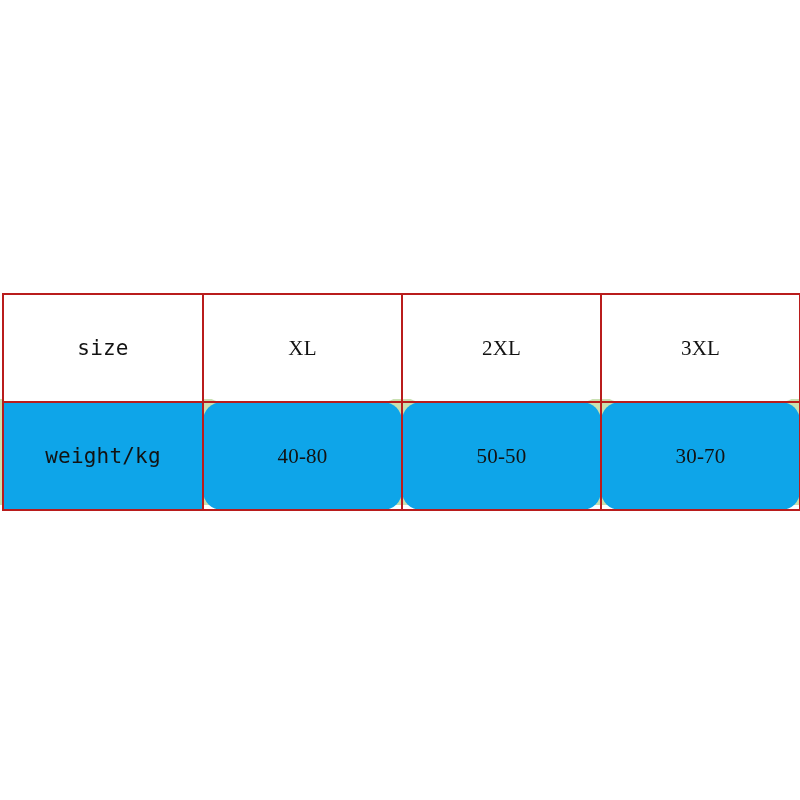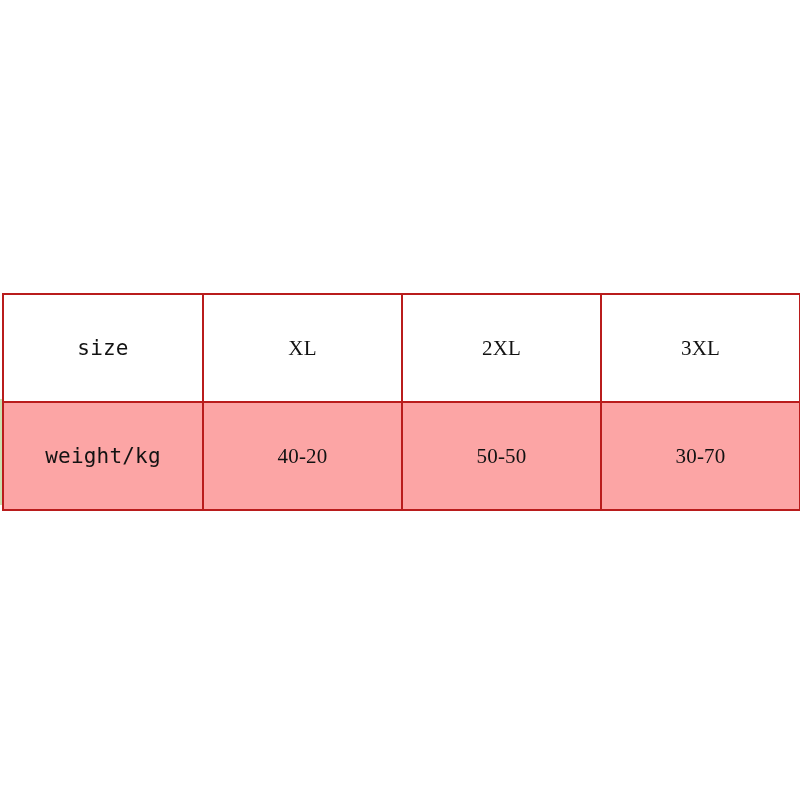--- a/index.html
+++ b/index.html
@@ -49,30 +49,30 @@
     vertical-align: middle;
     border: 2px solid #b91c1c;
     font-size: 21px;
     color: #121212;
     line-height: 1;
     letter-spacing: 0.2px;
   }
 
   
   .col-label { width: 198px; }
-  .col-val   { width: 197px; }
+  .col-val   { width: 197px; border-radius: 19px; }
 
   
   .row-header td {
     background: #ffffff;
   }
 
   
   .row-data td {
-    background: #fca5a5;
+    background: #0ea5e9;
   }
 
   
   .cell-mono {
     font-family: "DejaVu Sans Mono", "Liberation Mono", monospace;
     font-size: 20px;
     letter-spacing: 1.2px;
   }
 
   
@@ -92,20 +92,20 @@
   <table id="size-table">
     <tbody>
       <tr class="row-header">
         <td class="col-label cell-mono">size</td>
         <td class="col-val cell-serif">XL</td>
         <td class="col-val cell-serif">2XL</td>
         <td class="col-val cell-serif">3XL</td>
       </tr>
       <tr class="row-data">
         <td class="col-label cell-mono">weight/kg</td>
-        <td class="col-val cell-serif">40-20</td>
+        <td class="col-val cell-serif">40-80</td>
         <td class="col-val cell-serif">50-50</td>
         <td class="col-val cell-serif">30-70</td>
       </tr>
     </tbody>
   </table>
 
 </div>
 
 </body></html>

